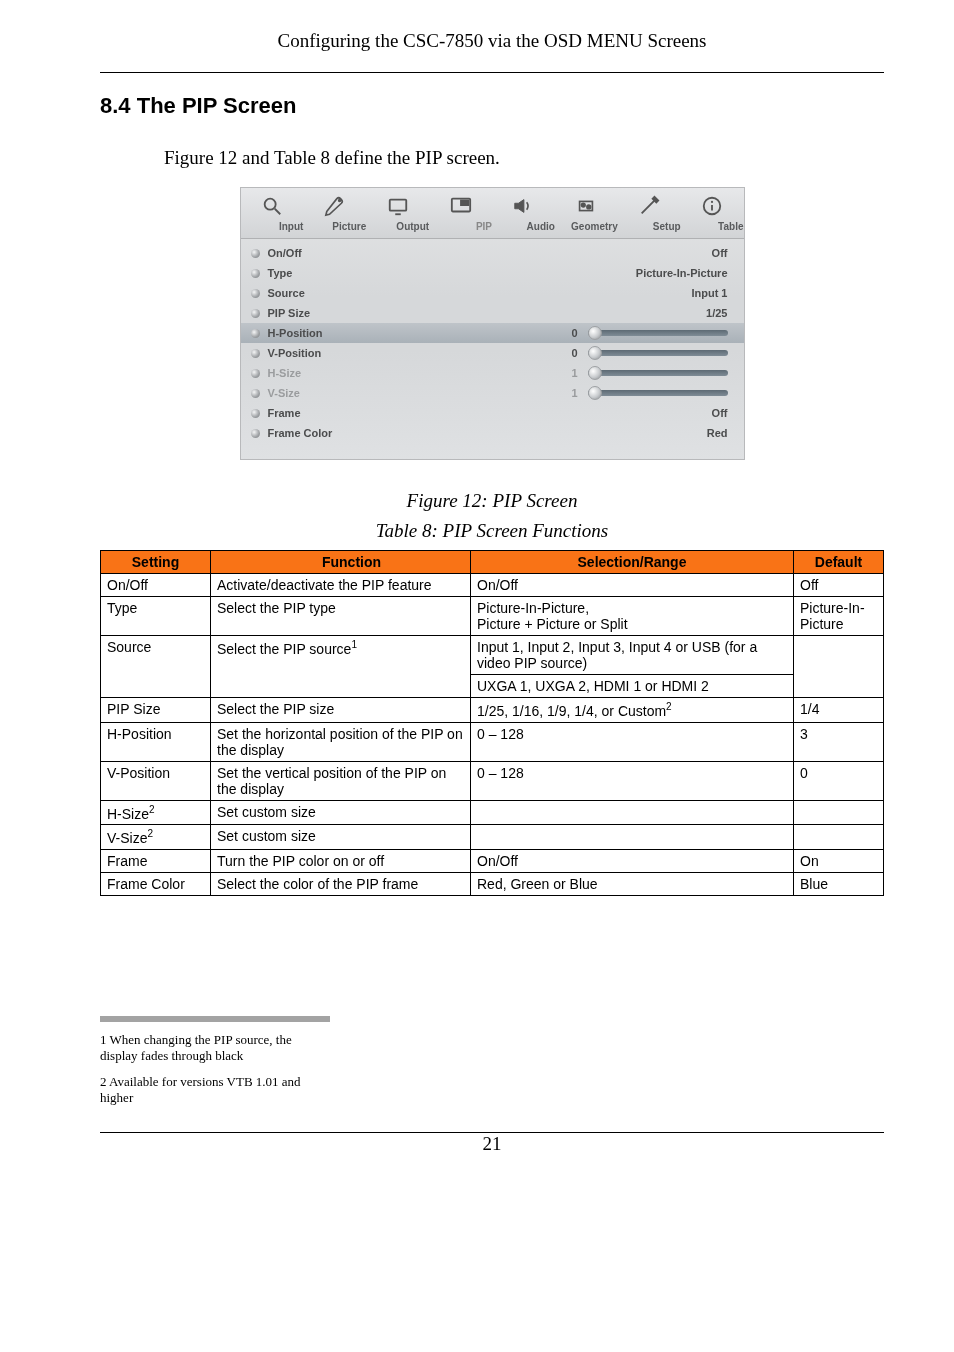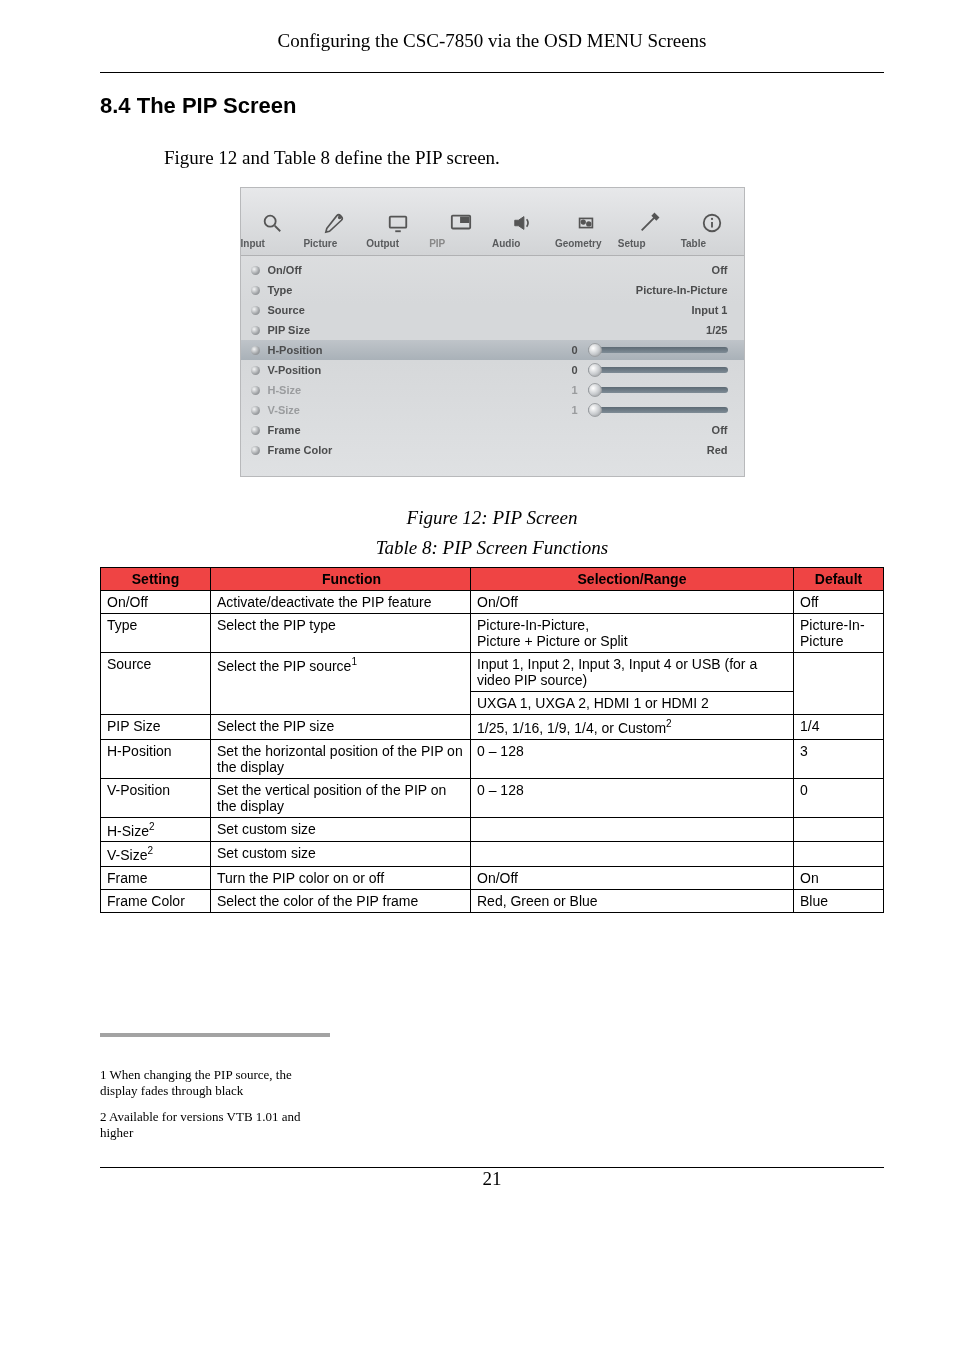--- a/index.html
+++ b/index.html
@@ -38,22 +38,22 @@
     font-family: Verdana, Geneva, sans-serif;
     font-size: 11px;
   }
   .tabs {
     display: flex;
     background: linear-gradient(#e7e8ea, #d2d4d6);
     border-bottom: 1px solid #b0b1b3;
   }
   .tab {
     flex: 1;
-    text-align: left;
-    padding: 22px 0 6px 0;
+    text-align: right;
+    padding: 5px 0 6px 0;
     color: #595b5d;
     position: relative;
   }
   .tab.selected { color: #111; }
   .tab-icon {
     height: 26px;
     display: flex;
     align-items: center;
     justify-content: center;
     margin-bottom: 2px;
@@ -108,34 +108,34 @@
     font-size: 14px;
     margin-bottom: 40px;
   }
   table.functions th, table.functions td {
     border: 1px solid #000;
     padding: 3px 6px;
     vertical-align: top;
     text-align: left;
   }
   table.functions th {
-    background: #ef4444;
+    background: #f97316;
     text-align: center;
     font-weight: bold;
   }
   table.functions th.setting { width: 110px; }
   table.functions th.function { width: 260px; padding-left: 28px; }
   table.functions th.default { width: 90px; }
   table.functions td.default { }
   .sup { font-size: 10px; vertical-align: super; }
   .footnotes {
     font-size: 14px;
-    border-top: 4px solid #a3a3a3;
+    border-top: 6px solid #a3a3a3;
     width: 230px;
-    padding-top: 20px;
+    padding-top: 0;
     margin-top: 120px;
   }
   .footnotes p { margin-top: 10px; font-size: 13px; }
   .page-num {
     border-top: 1px solid #000;
     text-align: center;
     font-size: 19px;
     margin-top: 26px;
   }
   .svg-ico { display: block; }

